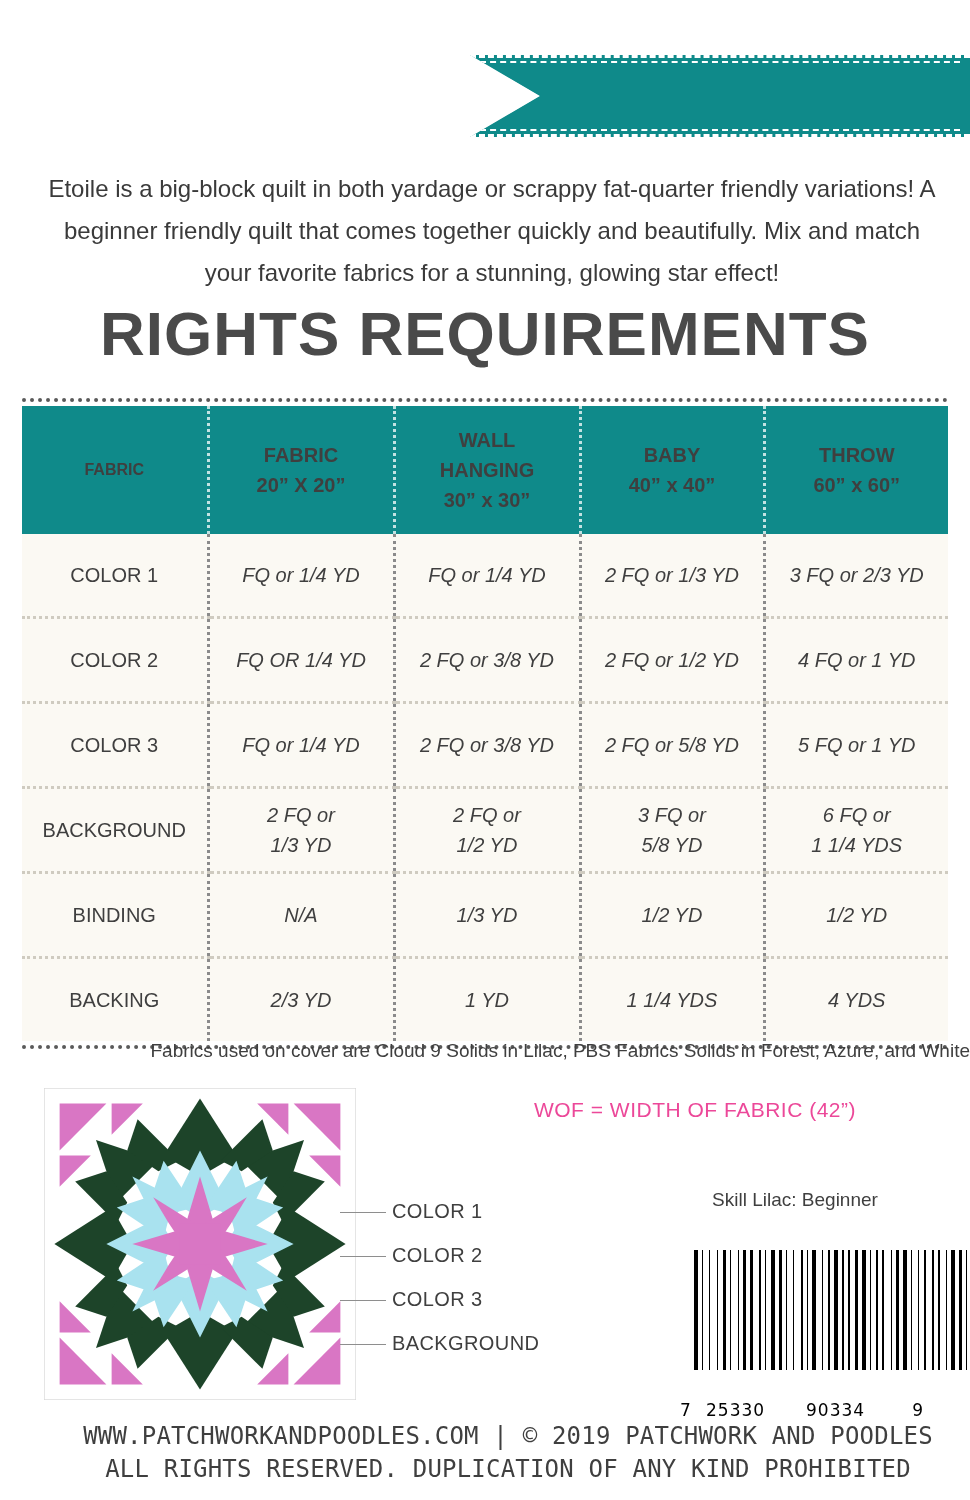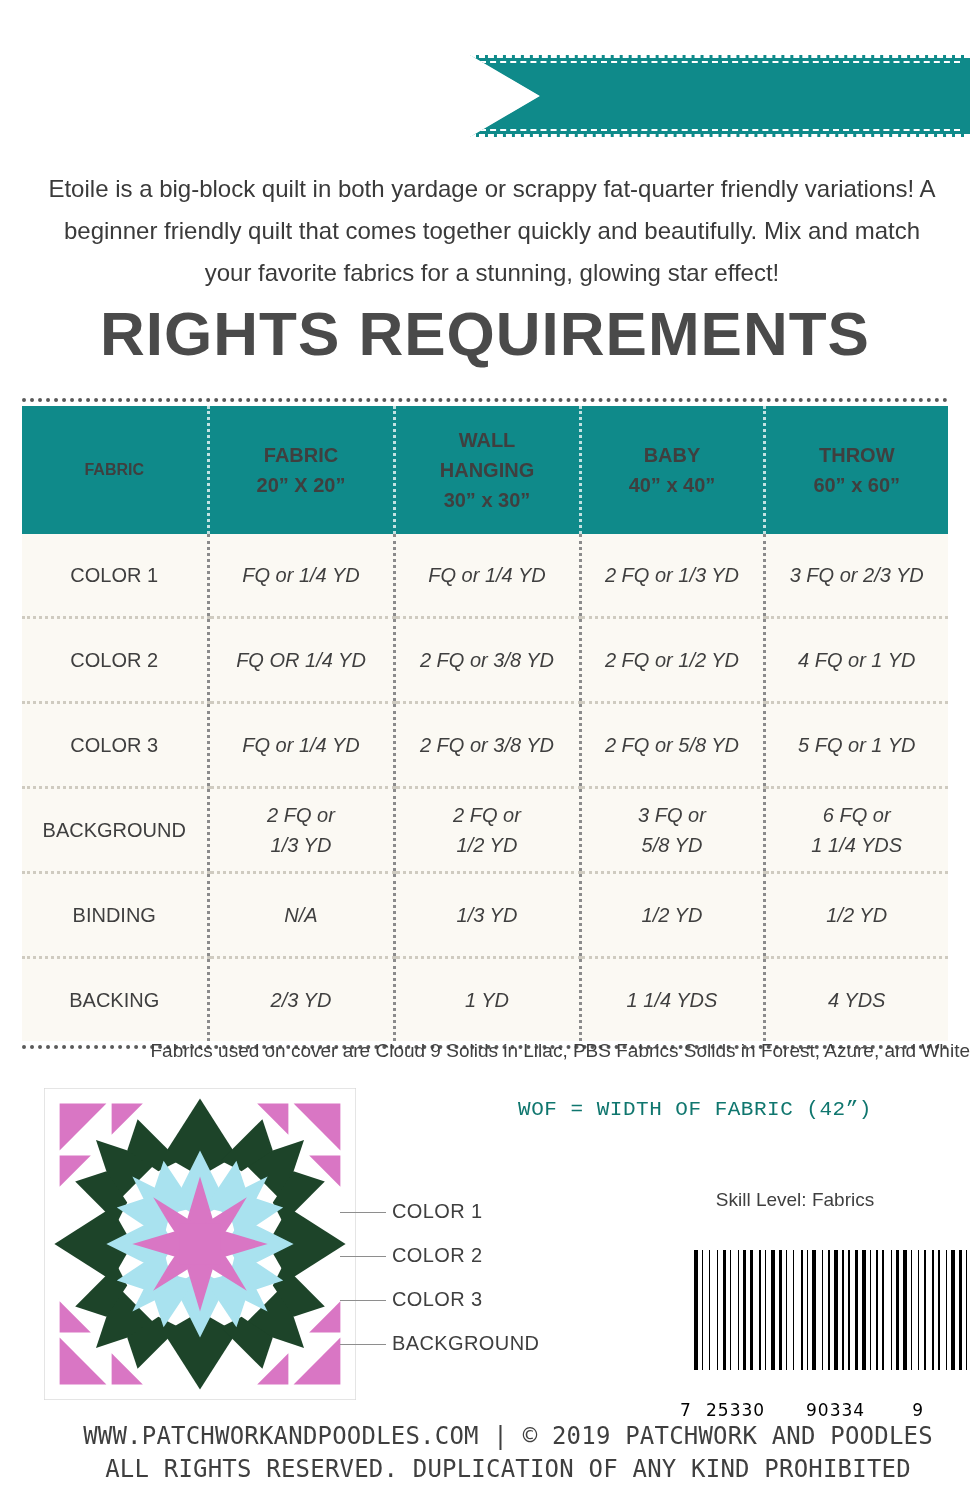--- a/index.html
+++ b/index.html
@@ -189,24 +189,24 @@
     border-top: 1px solid #8e8e8e;
   }
 
   
   .wof {
     position: absolute;
     top: 1094px;
     left: 440px;
     width: 510px;
     text-align: center;
-    font-family: Liberation Mono, monospace;
+    font-family: Liberation Sans, sans-serif;
     font-size: 21px;
     line-height: 32px;
-    color: #0f766e;
+    color: #ec4899;
     letter-spacing: 0.5px;
   }
 
   
   .pattern-meta {
     position: absolute;
     top: 1186px;
     left: 640px;
     width: 310px;
     text-align: center;
@@ -453,21 +453,21 @@
 
   <div class="legend-line" style="left:0px; top:256px; width:46px;"></div>
   <div class="legend-item" style="left:52px; top:244px;">BACKGROUND</div>
 </div>
 
 <div class="wof">
   <div>WOF = WIDTH OF FABRIC (42”)</div>
 </div>
 
 <div class="pattern-meta">
-  <div>Skill Level: Fabrics</div>
+  <div>Skill Lilac: Beginner</div>
 </div>
 
 <div class="barcode">
   <div class="barcode-bars" id="barcode-bars">
       <div class="bar" style="left: 14px; width: 4.05px;"></div>
       <div class="bar" style="left: 22px; width: 1.35px;"></div>
       <div class="bar" style="left: 28.65px; width: 1.35px;"></div>
       <div class="bar" style="left: 36.65px; width: 1.35px;"></div>
       <div class="bar" style="left: 43.3px; width: 2.7px;"></div>
       <div class="bar" style="left: 49.95px; width: 1.35px;"></div>

